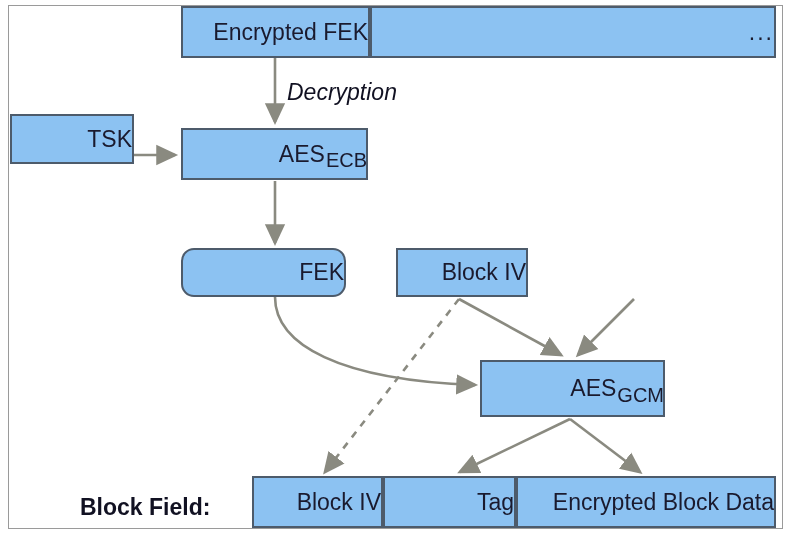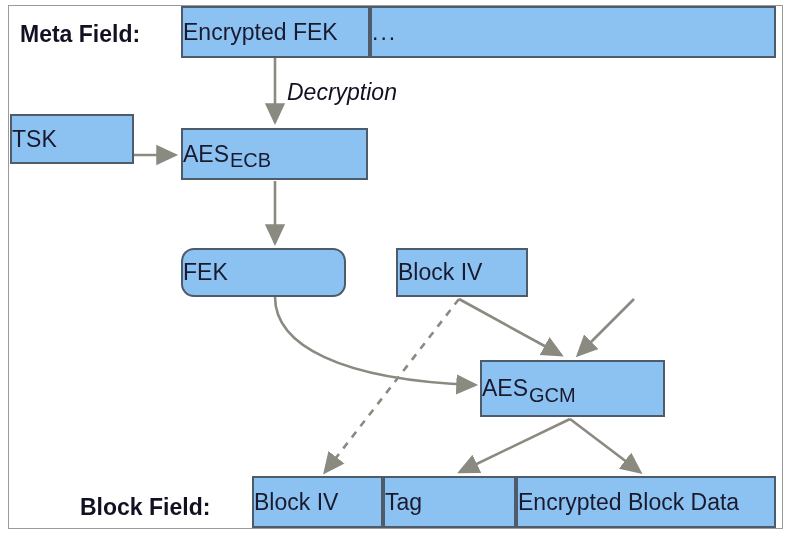--- a/index.html
+++ b/index.html
@@ -35,21 +35,21 @@
     height: 541px;
     pointer-events: none;
   }
   .box {
     position: absolute;
     box-sizing: border-box;
     border: 2px solid #4d5b6b;
     background: #8cc2f2;
     display: flex;
     align-items: center;
-    justify-content: flex-start;
+    justify-content: flex-end;
     color: #1a1a2e;
     font-size: 23px;
     font-family: "Liberation Sans", sans-serif;
     line-height: 1;
     white-space: nowrap;
   }
   .box.green {
     background: #4a9e21;
     border-color: #2e6a12;
     color: #06210a;
@@ -128,21 +128,20 @@
 
     <g>
       <line x1="570" y1="419" x2="460" y2="472" stroke="#8a8a80" stroke-width="2.6" marker-end="url(#ah)"></line>
     </g>
 
     <g>
       <line x1="570" y1="419" x2="640" y2="472" stroke="#8a8a80" stroke-width="2.6" marker-end="url(#ah)"></line>
     </g>
   </svg>
 
-  <div class="label" style="left:20px; top:21px;">Meta Field:</div>
 
   <div class="box" style="left:181px; top:6px; width:189px; height:52px;">
     <span>Encrypted FEK</span>
   </div>
 
   <div class="box" style="left:370px; top:6px; width:406px; height:52px;">
     <span class="dots">...</span>
   </div>
 
   <div class="annot" style="left:287px; top:79px;">Decryption</div>

